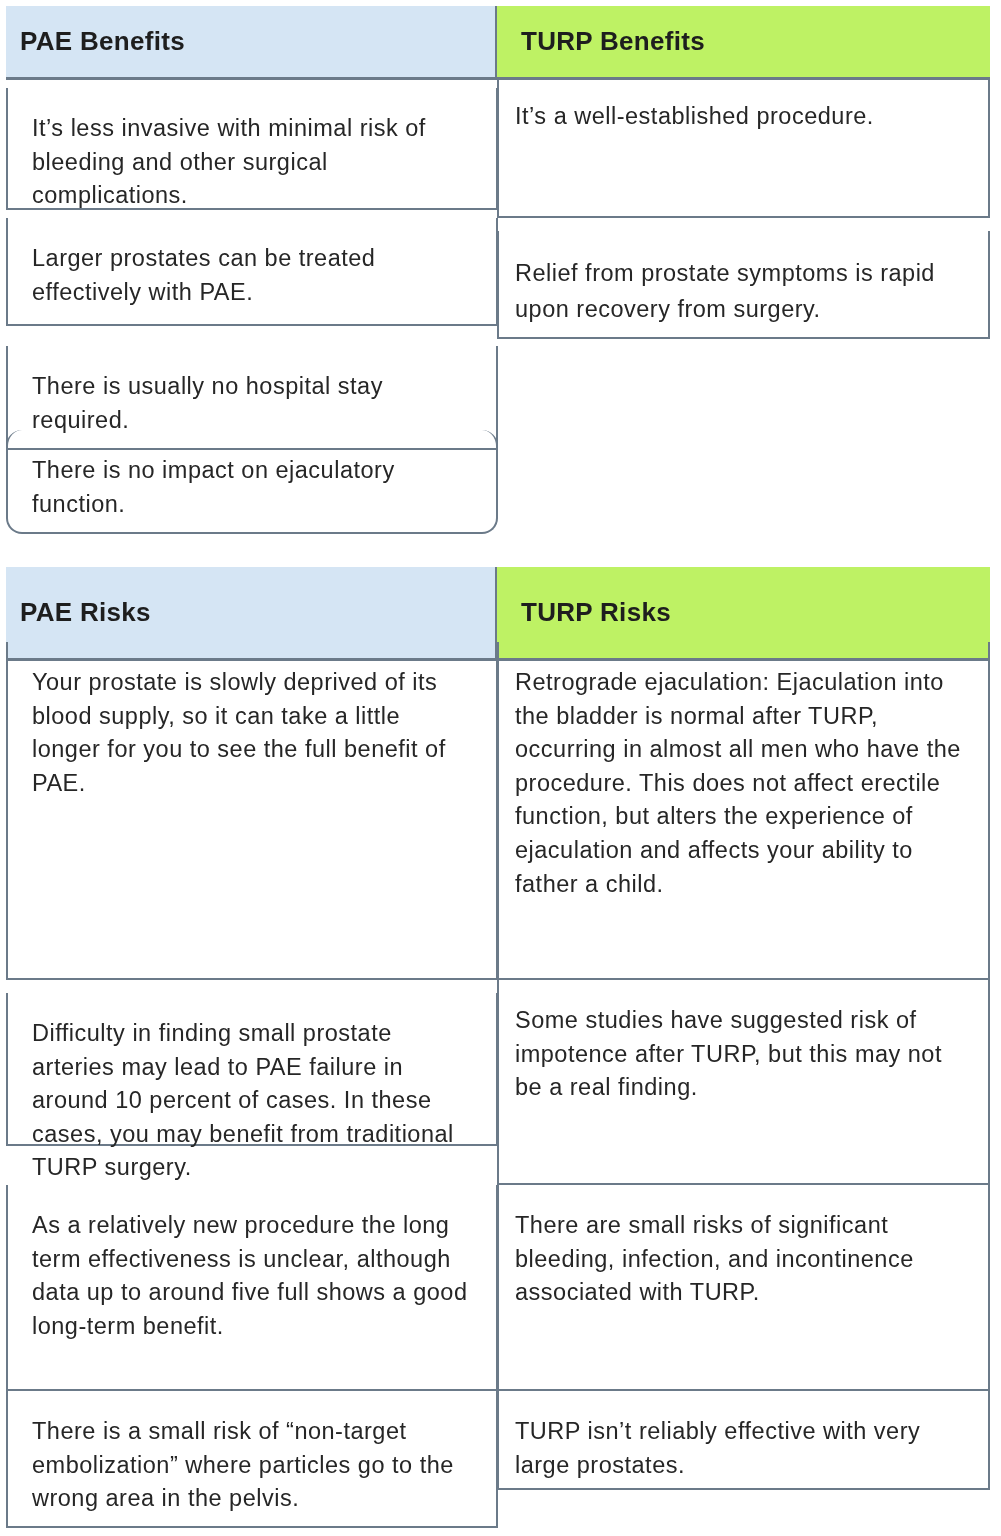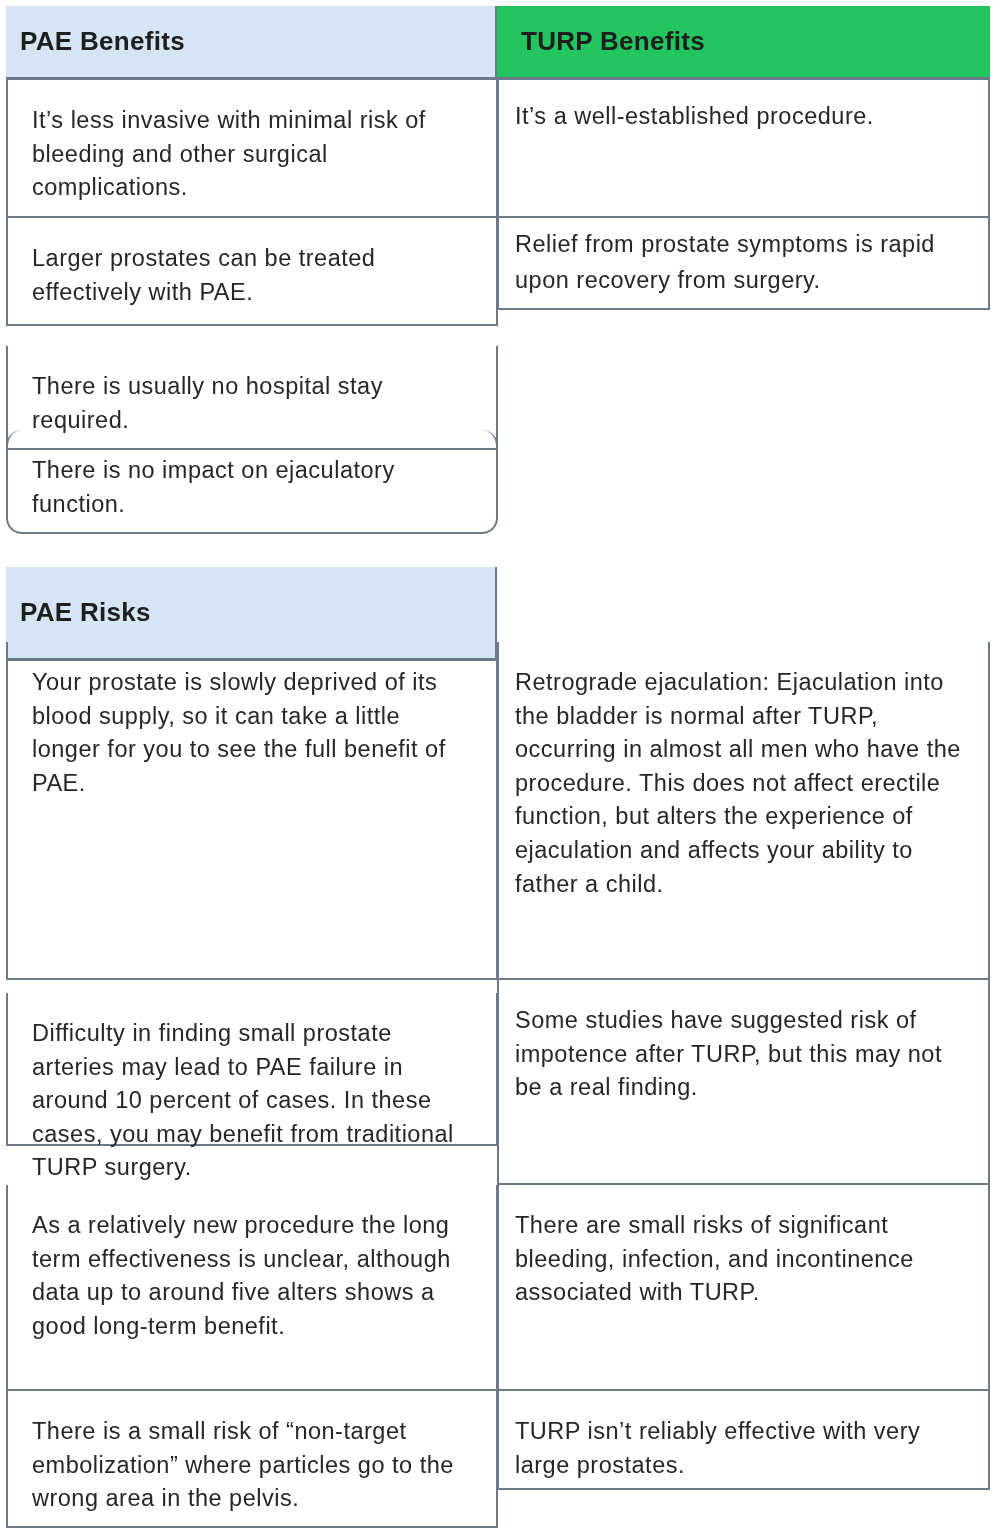--- a/index.html
+++ b/index.html
@@ -10,21 +10,21 @@
     .hdr { position: absolute; top: 0; left: 0; width: 984px; display: flex; }
     .hdr .hcell {
       height: 100%;
       font-weight: bold; font-size: 26px; letter-spacing: 0.3px;
       color: #1e1e1e;
       display: flex; align-items: center;
       padding-left: 14px;
       border-bottom: 3px solid #6b7a89;
     }
     .hcell.pae { width: 491px; background: #d5e5f4; border-right: 2px solid #6b7a89; }
-    .hcell.turp { width: 493px; background: #22c55e; padding-left: 24px; }
+    .hcell.turp { width: 493px; background: #bef264; padding-left: 24px; }
 
     .col { position: absolute; }
     .col.left { left: 0; width: 492px; }
     .col.right { left: 491px; width: 493px; }
 
     .cell {
       position: absolute; left: 0; width: 100%;
       border-left: 2px solid #6b7a89;
       border-right: 2px solid #6b7a89;
       border-bottom: 2px solid #6b7a89;
@@ -37,41 +37,42 @@
 </head>
 <body>
 
 <div class="tbl" style="top:6px; height:527px;">
   <div class="hdr" style="height:74px;">
     <div class="hcell pae">PAE Benefits</div>
     <div class="hcell turp">TURP Benefits</div>
   </div>
 
   <div class="col left" style="top:74px;">
-    <div class="cell" style="top:0; height:138px;">It’s less invasive with minimal risk of bleeding and other surgical complications.</div>
+    <div class="cell" style="top:8px; height:122px;">It’s less invasive with minimal risk of bleeding and other surgical complications.</div>
     <div class="cell" style="top:138px; height:108px;">Larger prostates can be treated effectively with PAE.</div>
     <div class="cell" style="top:246px; height:104px;margin-top:20px;">There is usually no hospital stay required.</div>
     <div class="cell" style="top:350px; height:104px;border-radius:16px;">There is no impact on ejaculatory function.</div>
   </div>
 
   <div class="col right" style="top:74px;">
     <div class="cell" style="top:0; height:138px; padding-top:20px;">It’s a well-established procedure.</div>
-    <div class="cell" style="top:122px; height:108px; line-height:36px;">Relief from prostate symptoms is rapid upon recovery from surgery.</div>
+    <div class="cell" style="top:151px; height:108px; line-height:36px;">Relief from prostate symptoms is rapid upon recovery from surgery.</div>
   </div>
 </div>
 
 <div class="tbl" style="top:567px; height:962px;">
   <div class="hdr" style="height:94px;">
     <div class="hcell pae">PAE Risks</div>
+    <div class="hcell turp">TURP Risks</div>
   </div>
 
   <div class="col left" style="top:75px;">
     <div class="cell" style="top:0; height:338px;">Your prostate is slowly deprived of its blood supply, so it can take a little longer for you to see the full benefit of PAE.</div>
     <div class="cell" style="top:351px; height:153px;">Difficulty in finding small prostate arteries may lead to PAE failure in around 10 percent of cases. In these cases, you may benefit from traditional TURP surgery.</div>
-    <div class="cell" style="top:543px; height:206px;">As a relatively new procedure the long term effectiveness is unclear, although data up to around five alters shows a good long-term benefit.</div>
+    <div class="cell" style="top:543px; height:206px;">As a relatively new procedure the long term effectiveness is unclear, although data up to around five full shows a good long-term benefit.</div>
     <div class="cell" style="top:749px; height:137px;">There is a small risk of “non-target embolization” where particles go to the wrong area in the pelvis.</div>
   </div>
 
   <div class="col right" style="top:75px;">
     <div class="cell" style="top:0; height:338px;">Retrograde ejaculation: Ejaculation into the bladder is normal after TURP, occurring in almost all men who have the procedure. This does not affect erectile function, but alters the experience of ejaculation and affects your ability to father a child.</div>
     <div class="cell" style="top:338px; height:205px;">Some studies have suggested risk of impotence after TURP, but this may not be a real finding.</div>
     <div class="cell" style="top:543px; height:206px;">There are small risks of significant bleeding, infection, and incontinence associated with TURP.</div>
     <div class="cell" style="top:749px; height:99px;">TURP isn’t reliably effective with very large prostates.</div>
   </div>
 </div>

